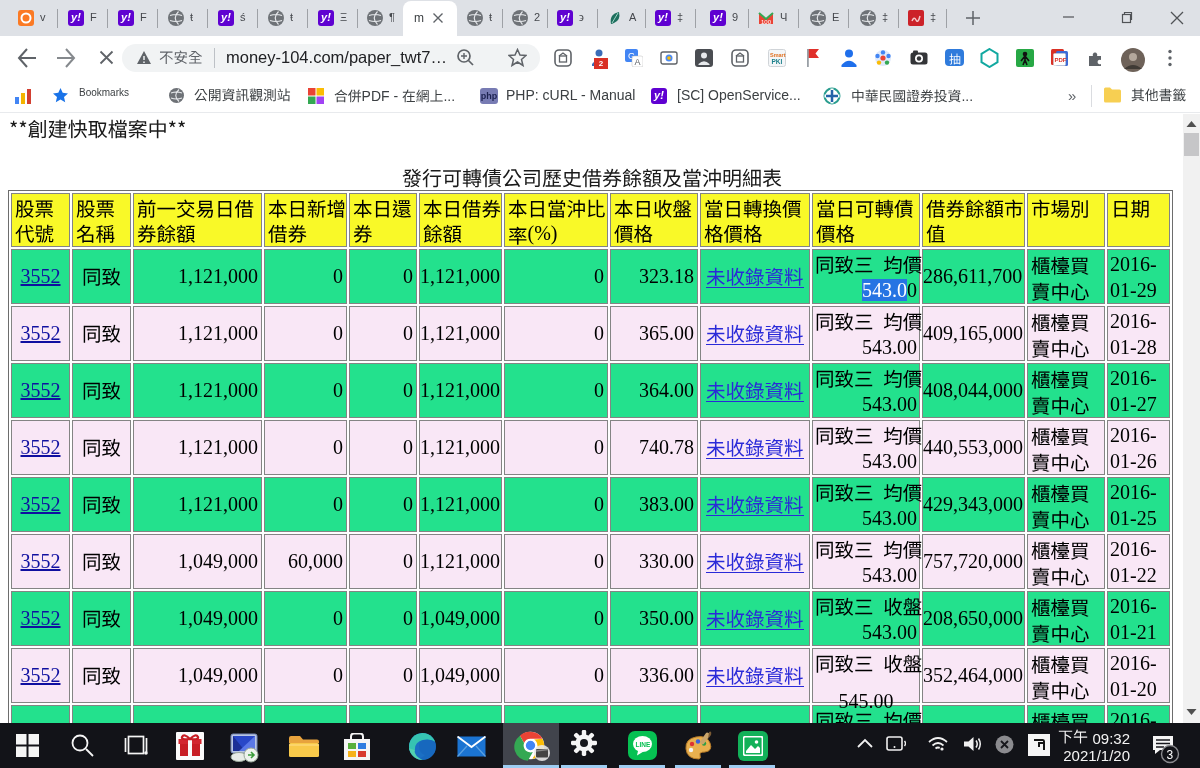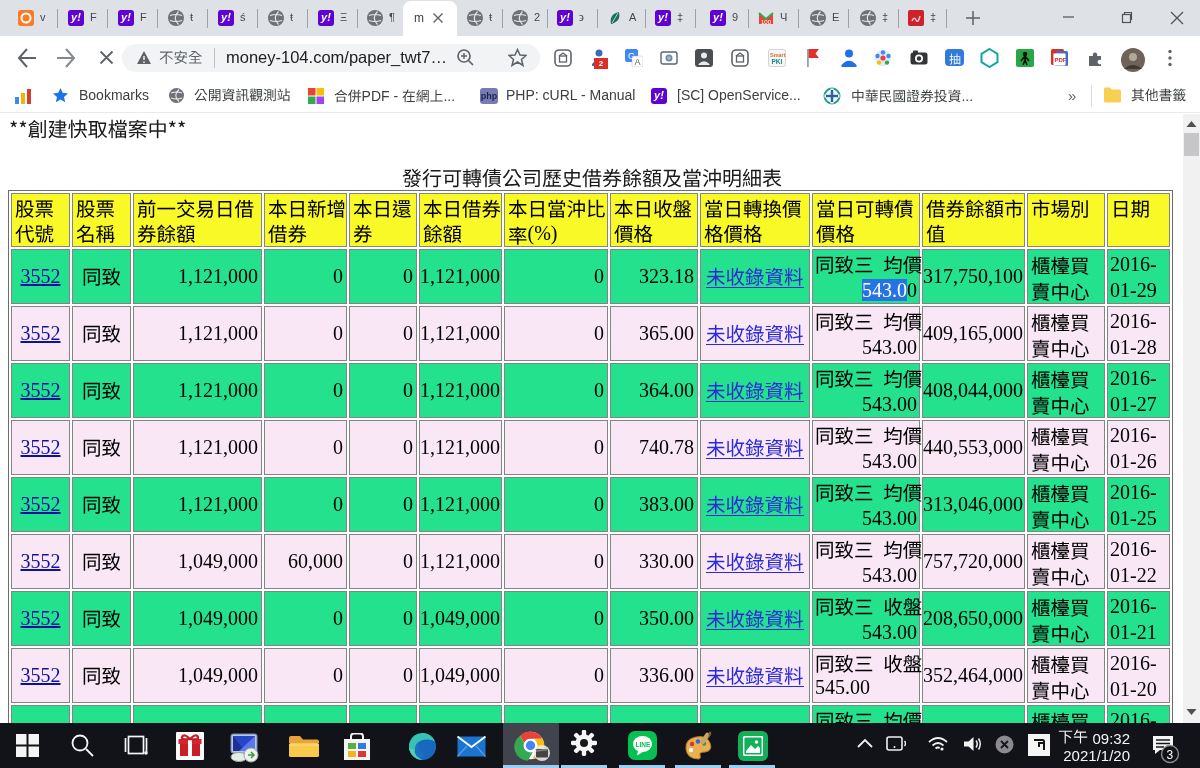--- a/index.html
+++ b/index.html
@@ -258,21 +258,21 @@
   </div>
 <div id="bookbar">
     <svg class="abs" style="left:14px;top:9px" width="20" height="17">
       <rect x="1" y="9" width="4" height="7" fill="#4285f4"></rect>
       <rect x="7" y="5" width="4" height="11" fill="#f4b400"></rect>
       <rect x="13" y="1" width="4" height="15" fill="#d23f31"></rect>
     </svg>
     <svg class="abs" style="left:53px;top:9px" width="15" height="15">
       <path d="M7.5 0L9.7 4.8L15 5.4L11 9L12.2 14.3L7.5 11.5L2.8 14.3L4 9L0 5.4L5.3 4.8Z" fill="#1a73e8"></path>
     </svg>
-    <div class="abs" style="left:79px;top:8px;font-size:14px;color:#3c4043">Bookmarks</div>
+    <div class="abs" style="left:79px;top:8px;font-size:10px;color:#3c4043">Bookmarks</div>
     <svg class="abs" style="left:169px;top:9px" width="15" height="15">
       <circle cx="7.5" cy="7.5" r="7.5" fill="#6e7277"></circle>
       <path d="M2 5.0 Q7.5 3.0 13 5.0 M2 10.0 Q7.5 12.0 13 10.0 M10.0 1.5 Q3.5 7.5 10.0 13.5" stroke="#e8eaed" stroke-width="1.1" fill="none"></path>
     </svg>
     <div class="abs" style="left:194px;top:9px"><svg class="cj" width="96.6" height="13.8" viewBox="0 0 96.6 13.8" style="">
         <g fill="#3c4043" transform="translate(0,12.14) scale(0.0138,-0.0138)">
           <use href="#g4" x="0"></use>
           <use href="#g5" x="1000"></use>
           <use href="#g6" x="2000"></use>
           <use href="#g7" x="3000"></use>
@@ -613,21 +613,21 @@
                 <g fill="#000" transform="translate(0,17.16) scale(0.0195,-0.0195)">
                   <use href="#g78" x="0"></use>
                   <use href="#g79" x="1000"></use>
                   <use href="#g83" x="2000"></use>
                   <use href="#g84" x="3500"></use>
                   <use href="#g70" x="4500"></use>
                 </g>
               </svg></div>
             <div style="height:26px;text-align:right;position:relative;top:2px"><span style="background:#2674e3;color:#fff">543.0</span>0</div>
           </td>
-          <td class="num">317,750,100</td>
+          <td class="num">286,611,700</td>
           <td style="vertical-align:top;padding:1px 0 0 3px">
             <div style="height:26px;line-height:26px;position:relative;top:1px"><svg class="cj" width="58.5" height="19.5" viewBox="0 0 58.5 19.5" style="vertical-align:-3.2px">
                 <g fill="#000" transform="translate(0,17.16) scale(0.0195,-0.0195)">
                   <use href="#g85" x="0"></use>
                   <use href="#g86" x="1000"></use>
                   <use href="#g87" x="2000"></use>
                 </g>
               </svg></div>
             <div style="height:26px;line-height:26px;position:relative;top:1px"><svg class="cj" width="58.5" height="19.5" viewBox="0 0 58.5 19.5" style="vertical-align:-3.2px">
                 <g fill="#000" transform="translate(0,17.16) scale(0.0195,-0.0195)">
@@ -829,21 +829,21 @@
                 <g fill="#000" transform="translate(0,17.16) scale(0.0195,-0.0195)">
                   <use href="#g78" x="0"></use>
                   <use href="#g79" x="1000"></use>
                   <use href="#g83" x="2000"></use>
                   <use href="#g84" x="3500"></use>
                   <use href="#g70" x="4500"></use>
                 </g>
               </svg></div>
             <div style="height:26px;text-align:right;position:relative;top:2px">543.00</div>
           </td>
-          <td class="num">313,046,000</td>
+          <td class="num">429,343,000</td>
           <td style="vertical-align:top;padding:1px 0 0 3px">
             <div style="height:26px;line-height:26px;position:relative;top:1px"><svg class="cj" width="58.5" height="19.5" viewBox="0 0 58.5 19.5" style="vertical-align:-3.2px">
                 <g fill="#000" transform="translate(0,17.16) scale(0.0195,-0.0195)">
                   <use href="#g85" x="0"></use>
                   <use href="#g86" x="1000"></use>
                   <use href="#g87" x="2000"></use>
                 </g>
               </svg></div>
             <div style="height:26px;line-height:26px;position:relative;top:1px"><svg class="cj" width="58.5" height="19.5" viewBox="0 0 58.5 19.5" style="vertical-align:-3.2px">
                 <g fill="#000" transform="translate(0,17.16) scale(0.0195,-0.0195)">
@@ -989,21 +989,21 @@
           <td style="vertical-align:top;padding:1px 2px 0 2px">
             <div style="height:26px;position:relative;top:2px"><svg class="cj" width="107.2" height="19.5" viewBox="0 0 107.2 19.5" style="vertical-align:-3.2px">
                 <g fill="#000" transform="translate(0,17.16) scale(0.0195,-0.0195)">
                   <use href="#g78" x="0"></use>
                   <use href="#g79" x="1000"></use>
                   <use href="#g83" x="2000"></use>
                   <use href="#g68" x="3500"></use>
                   <use href="#g69" x="4500"></use>
                 </g>
               </svg></div>
-            <div style="height:26px;text-align:left;position:relative;top:0">545.00</div>
+            <div style="height:26px;text-align:center;position:relative;top:14px">545.00</div>
           </td>
           <td class="num">352,464,000</td>
           <td style="vertical-align:top;padding:1px 0 0 3px">
             <div style="height:26px;line-height:26px;position:relative;top:1px"><svg class="cj" width="58.5" height="19.5" viewBox="0 0 58.5 19.5" style="vertical-align:-3.2px">
                 <g fill="#000" transform="translate(0,17.16) scale(0.0195,-0.0195)">
                   <use href="#g85" x="0"></use>
                   <use href="#g86" x="1000"></use>
                   <use href="#g87" x="2000"></use>
                 </g>
               </svg></div>

